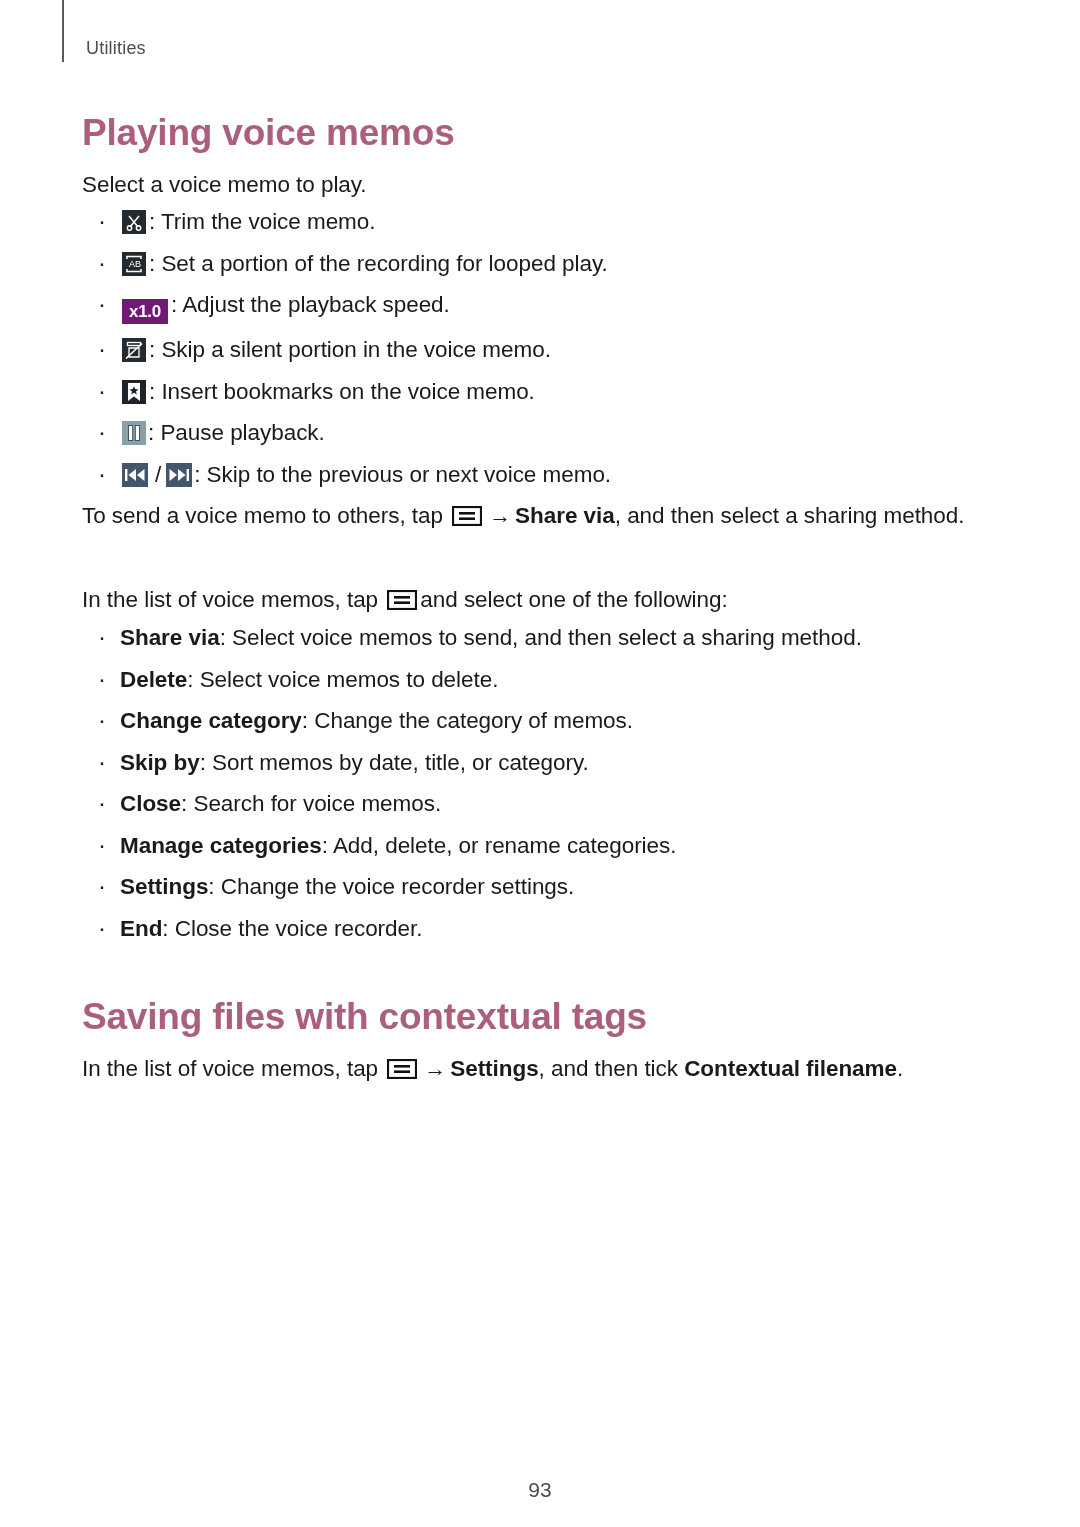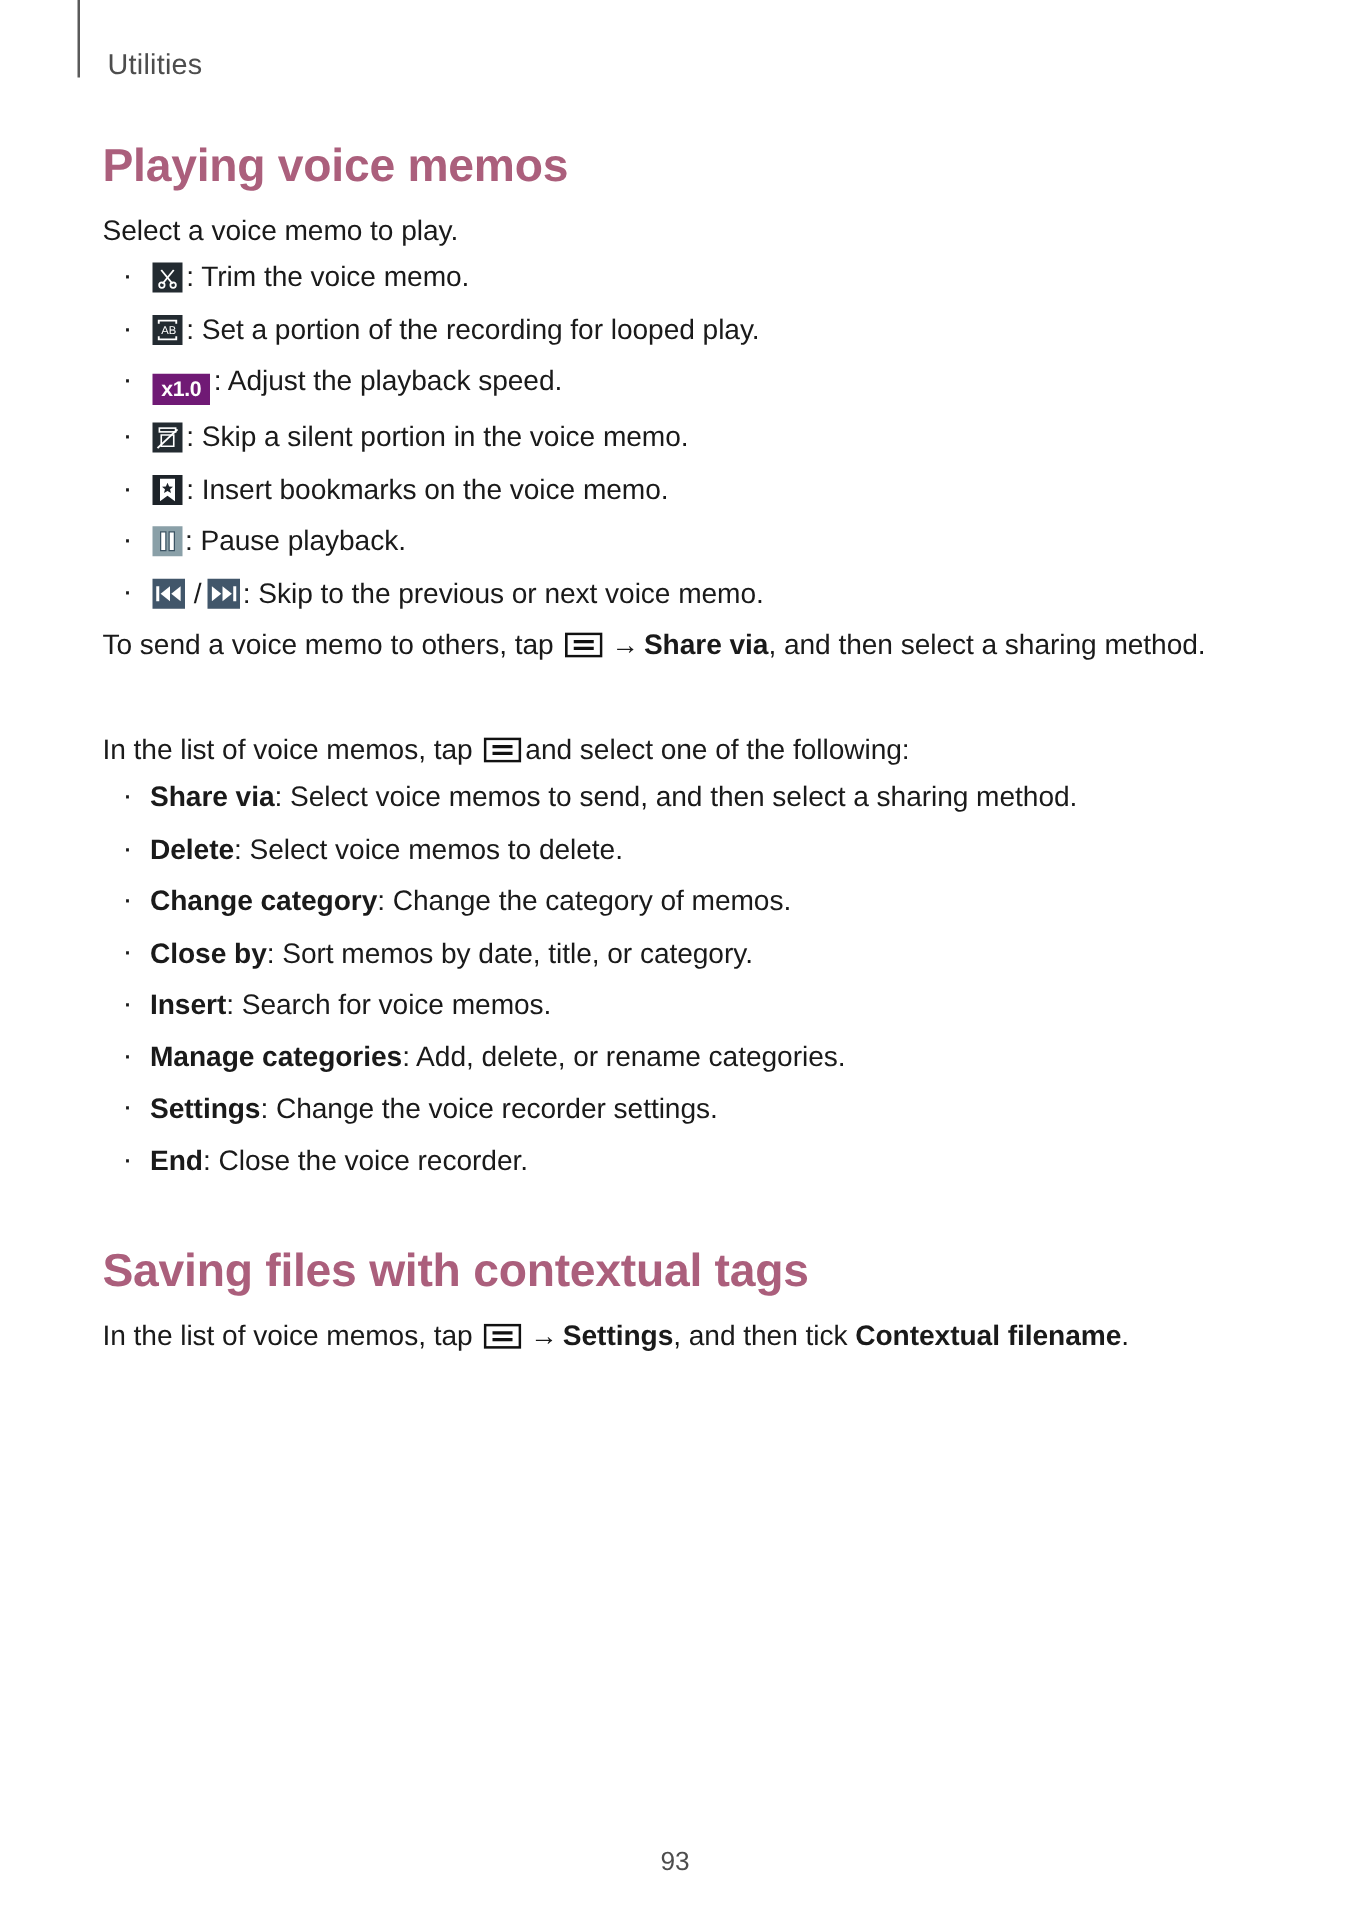--- a/index.html
+++ b/index.html
@@ -22,21 +22,21 @@
     left: 62px;
     top: 0;
     width: 2px;
     height: 62px;
     background: #5a5a5a;
   }
   .header-label {
     position: absolute;
     left: 86px;
     top: 38px;
-    font-size: 23px;
+    font-size: 18px;
     color: #4d4d4d;
     letter-spacing: .2px;
     white-space: nowrap;
   }
 
   
   .page {
     position: absolute;
     left: 82px;
     top: 112px;
@@ -254,22 +254,22 @@
           <rect x="1" y="1" width="28" height="18" fill="none" stroke="#111111" stroke-width="2.2"></rect>
           <rect x="7" y="6" width="16" height="2.6" fill="#111111"></rect>
           <rect x="7" y="11.4" width="16" height="2.6" fill="#111111"></rect>
         </svg>
       </span><span>and select one of the following:</span></p>
 
     <ul class="bullets">
       <li><b>Share via</b><span>: Select voice memos to send, and then select a sharing method.</span></li>
       <li><b>Delete</b><span>: Select voice memos to delete.</span></li>
       <li><b>Change category</b><span>: Change the category of memos.</span></li>
-      <li><b>Close by</b><span>: Sort memos by date, title, or category.</span></li>
-      <li><b>Insert</b><span>: Search for voice memos.</span></li>
+      <li><b>Skip by</b><span>: Sort memos by date, title, or category.</span></li>
+      <li><b>Close</b><span>: Search for voice memos.</span></li>
       <li><b>Manage categories</b><span>: Add, delete, or rename categories.</span></li>
       <li><b>Settings</b><span>: Change the voice recorder settings.</span></li>
       <li><b>End</b><span>: Close the voice recorder.</span></li>
     </ul>
 
   </div>
 
   <div class="section">
 
     <h2 class="section-title">Saving files with contextual tags</h2>

